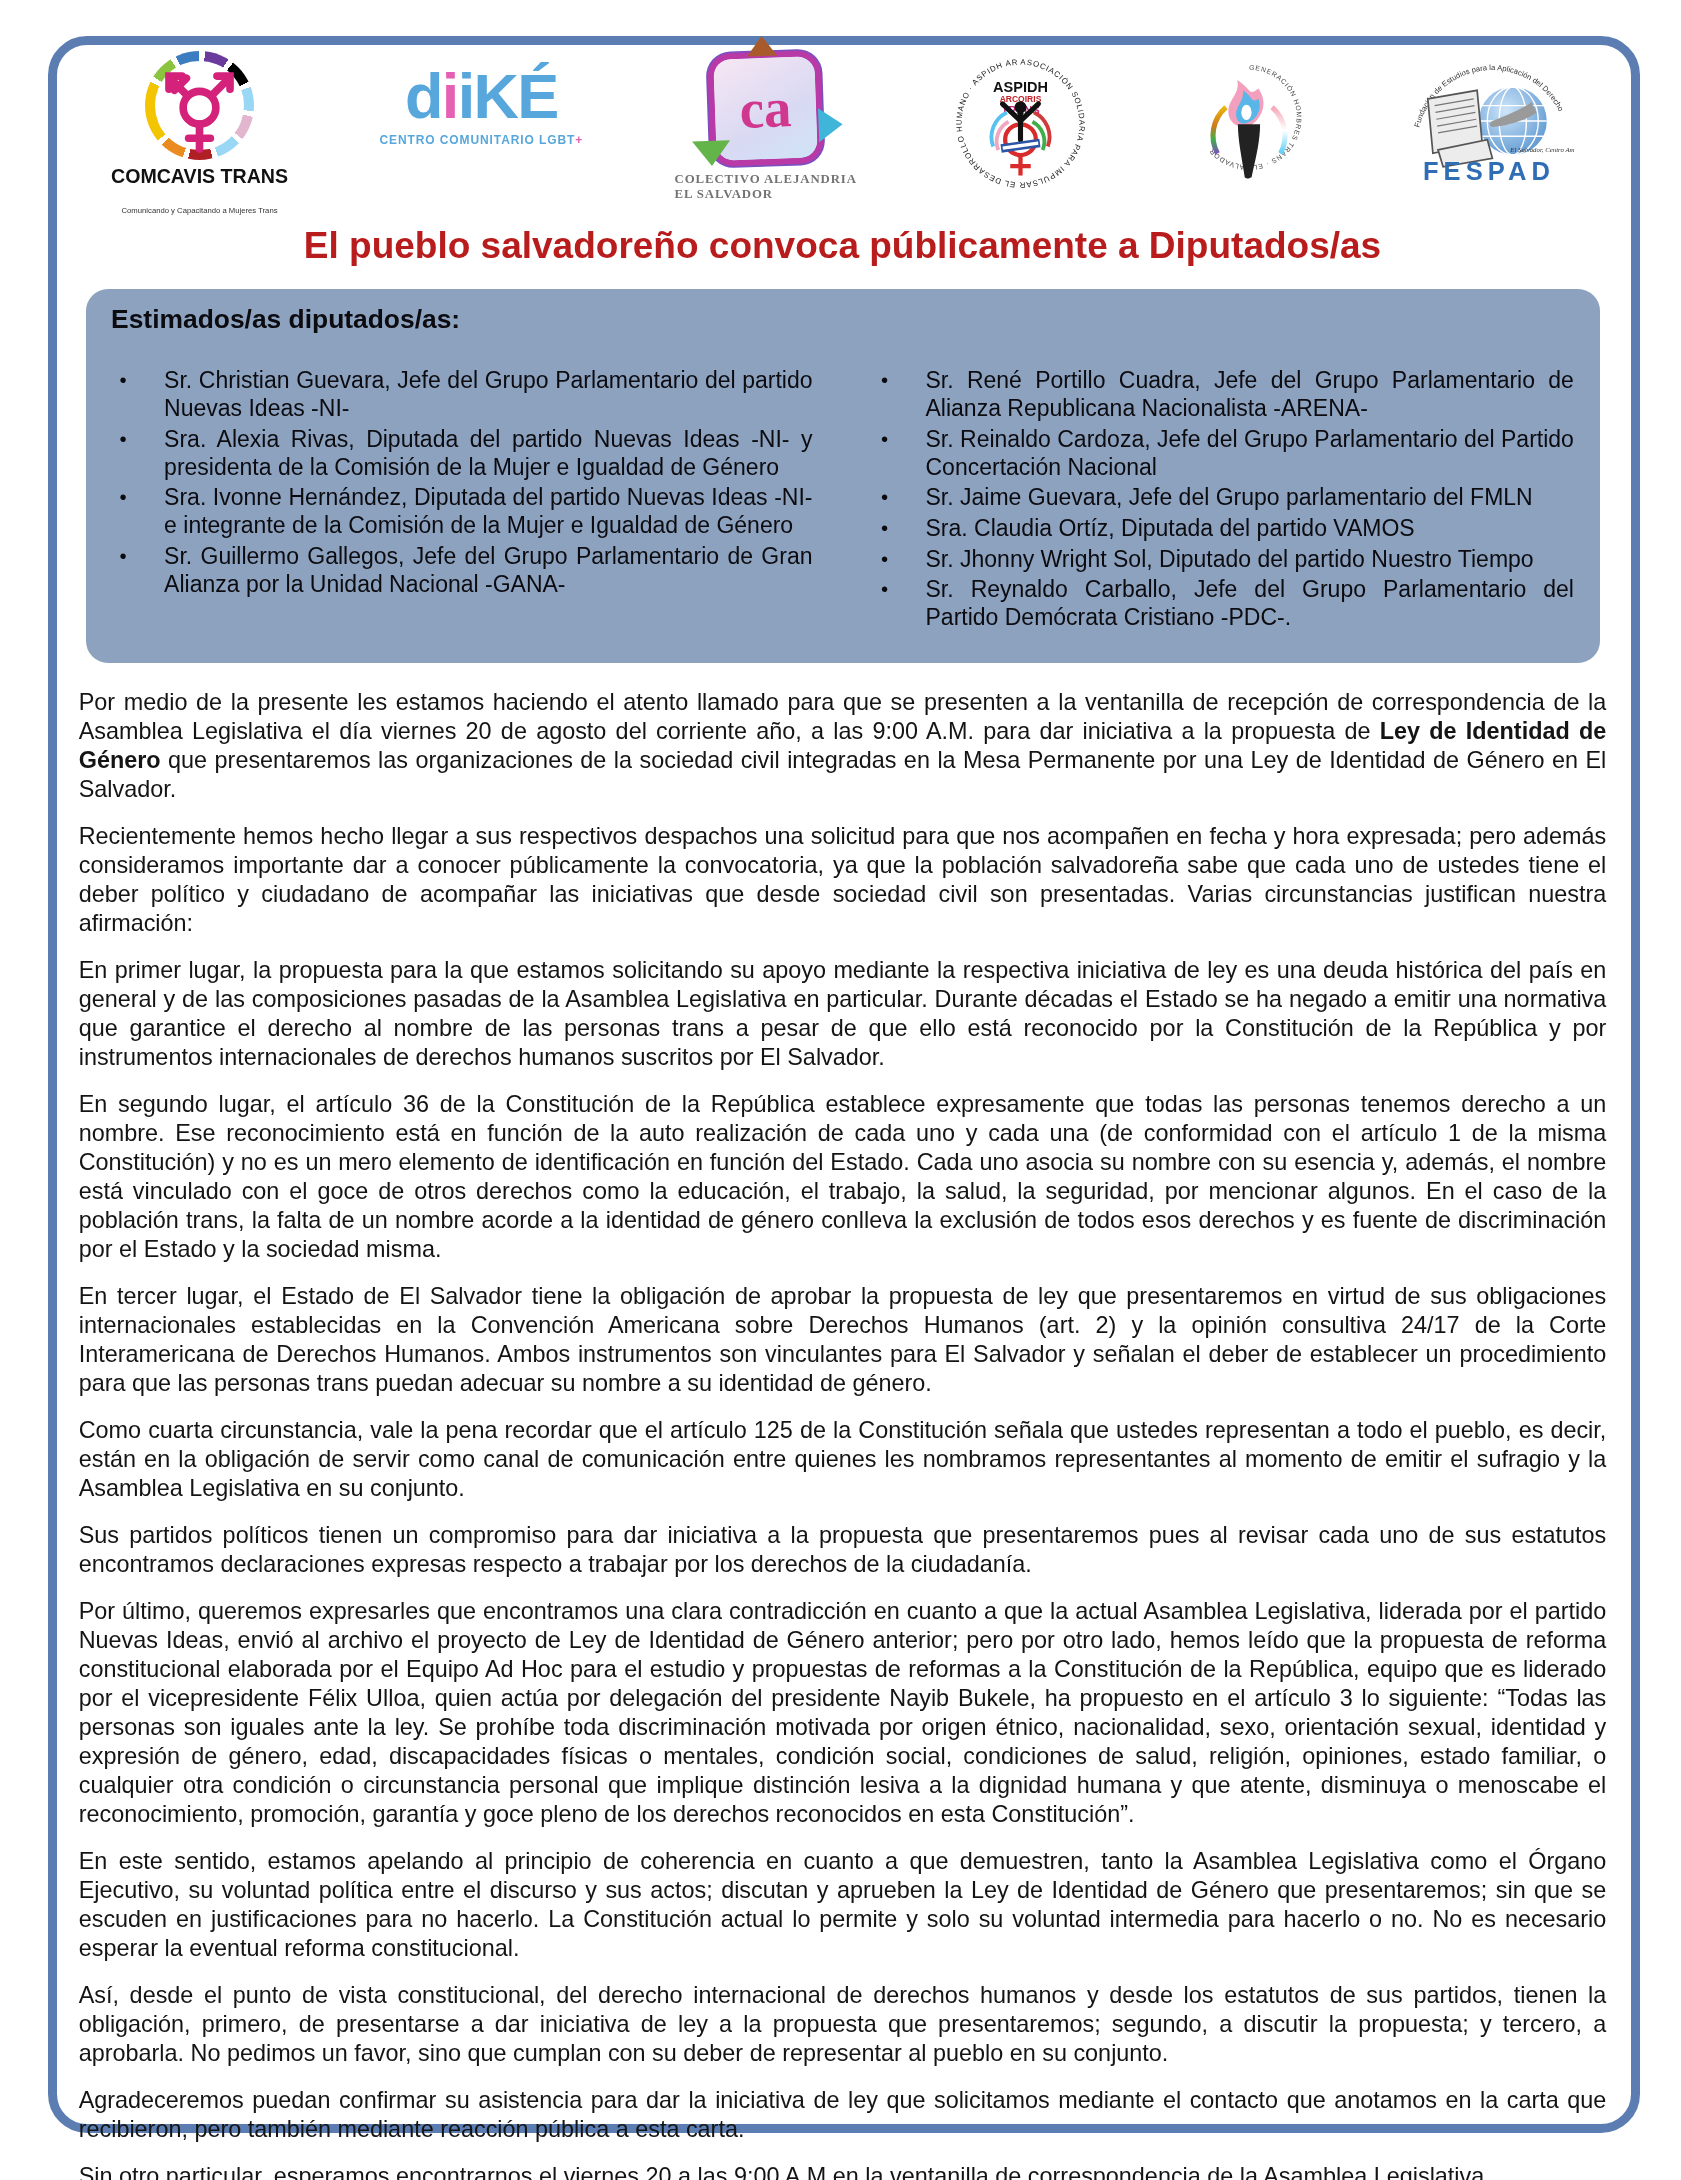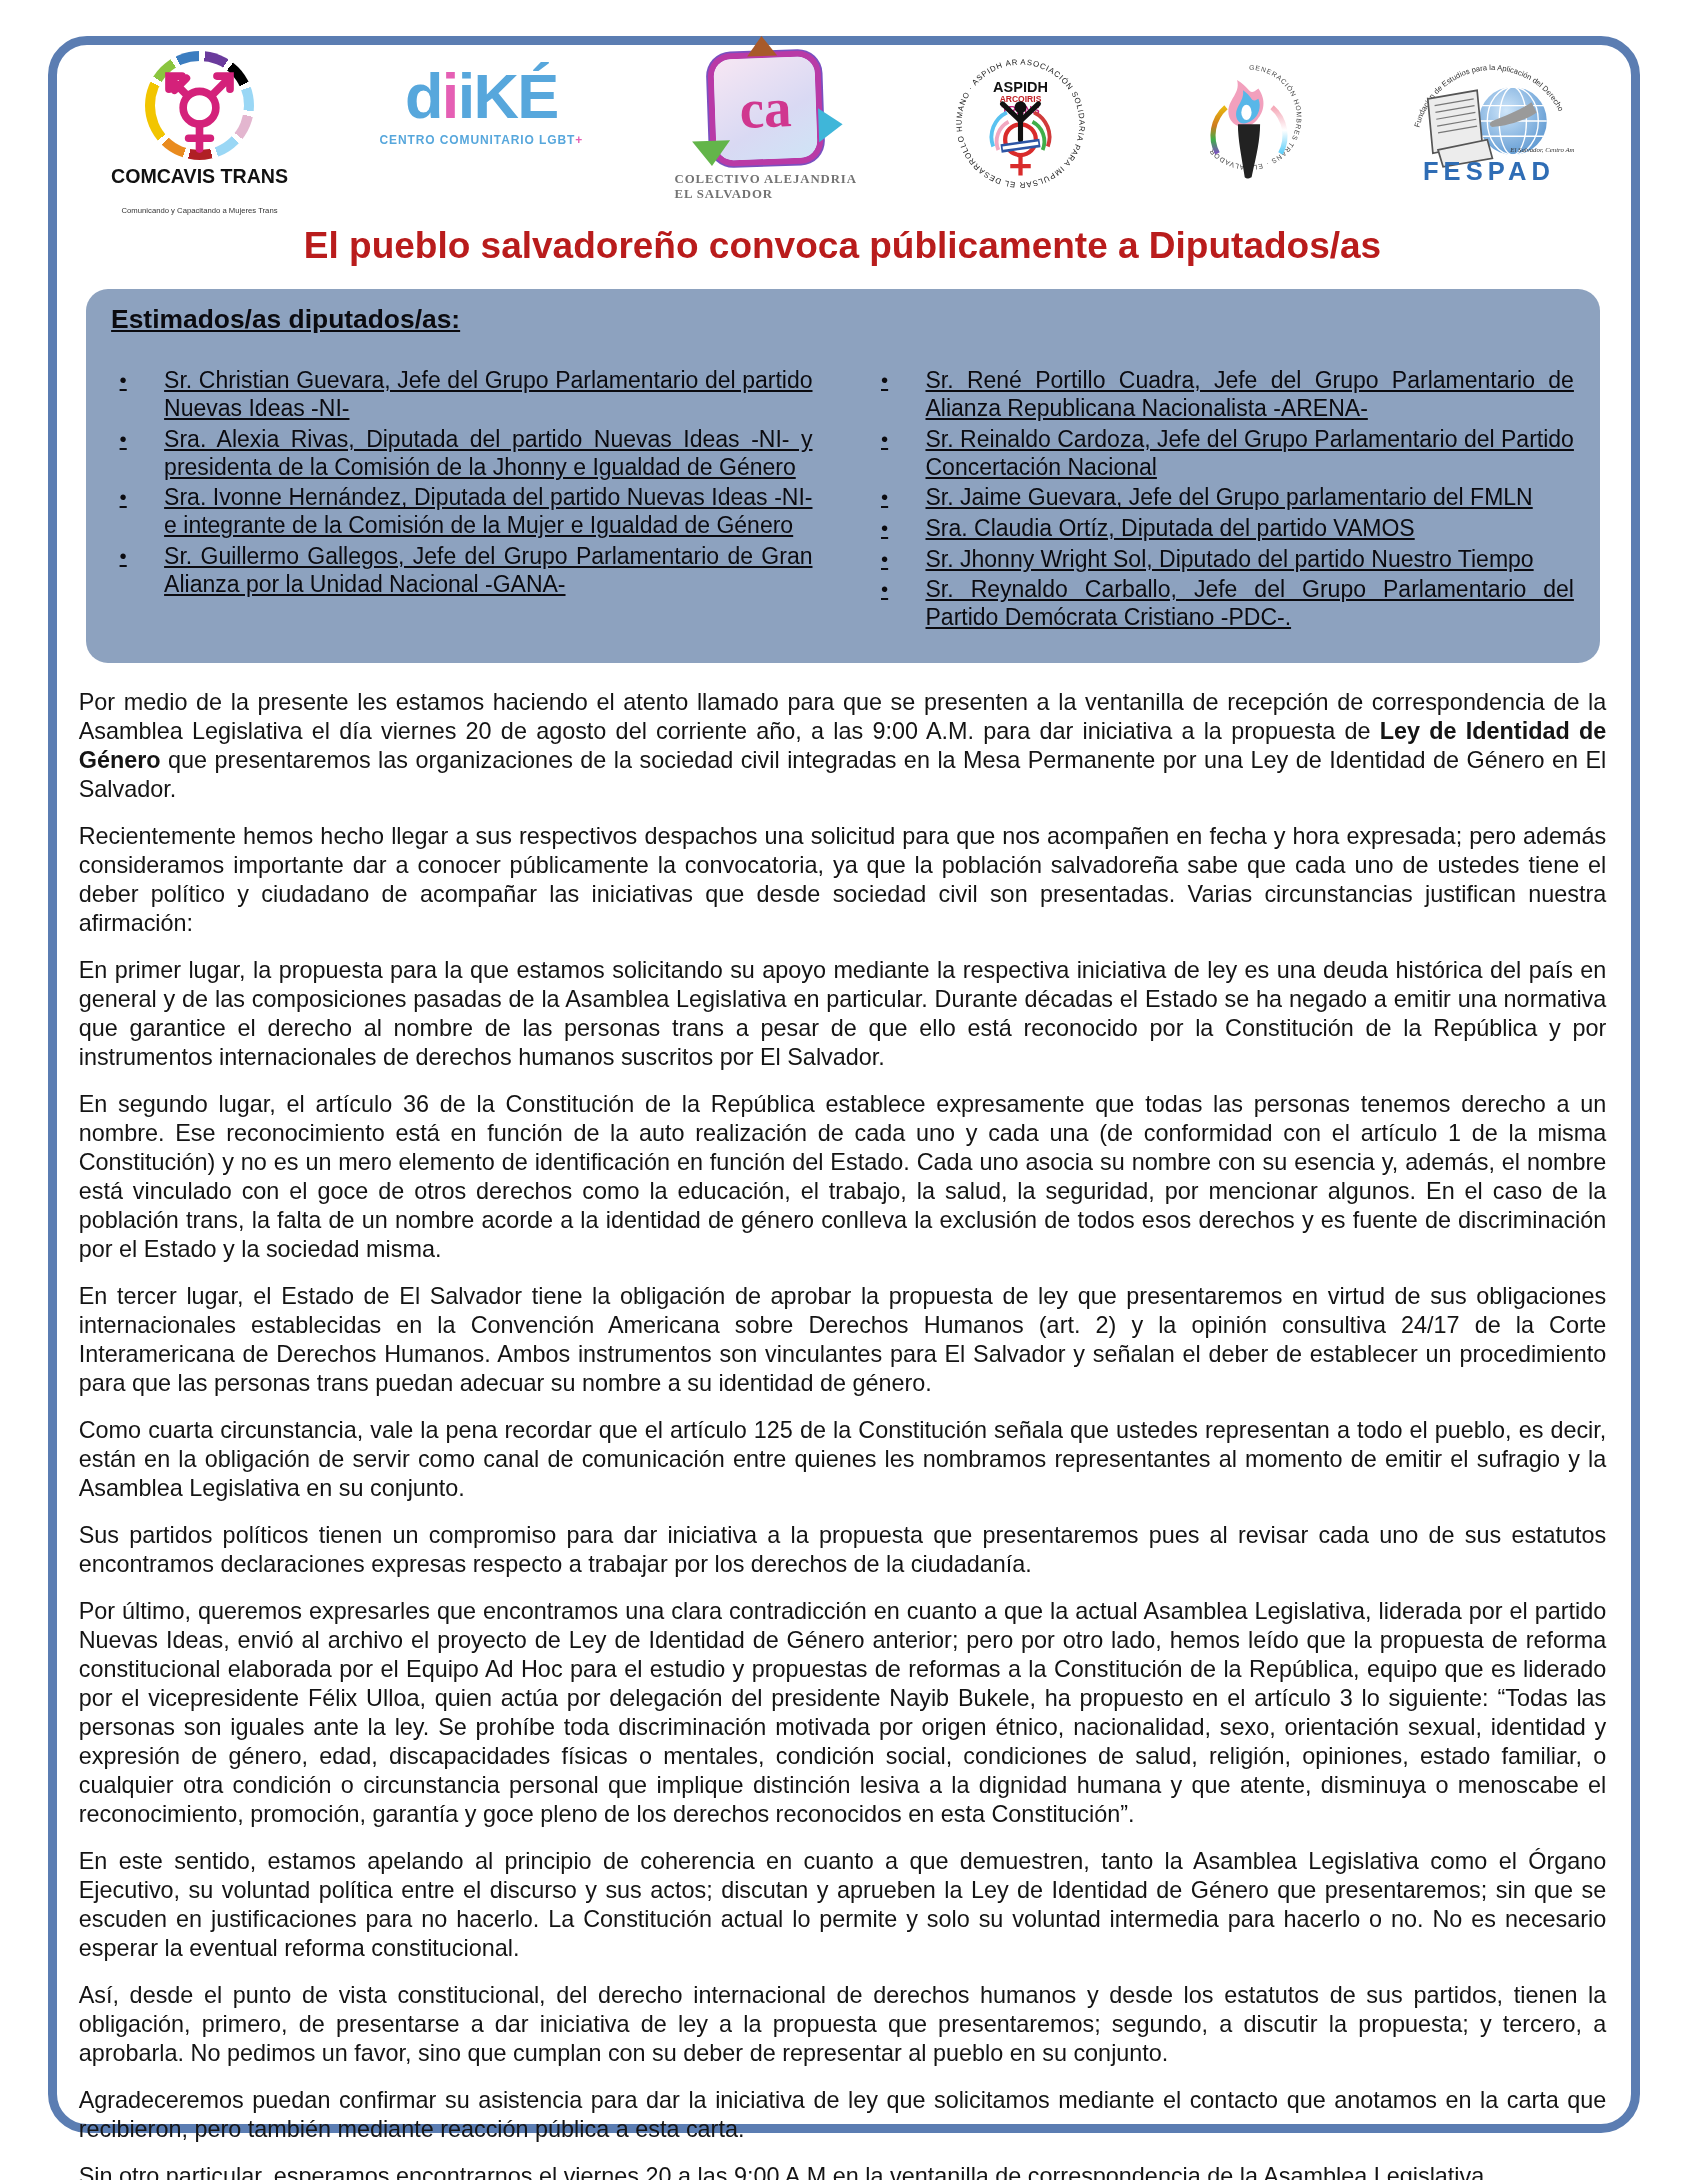--- a/index.html
+++ b/index.html
@@ -51,21 +51,21 @@
 
   
   .emblem{display:block;}
 
   
   .title{margin:12px 0 0 0;text-align:center;color:#b91c1c;font-size:37px;font-weight:bold;
          letter-spacing:0;}
 
   
   .box{margin:22px 8.5px 0 8.5px;background:#8da2bf;border-radius:22px;
-       padding:15.3px 25.6px 29px 25.6px;color:#0b0b10;text-decoration:underline;}
+       padding:15.3px 25.6px 29px 25.6px;color:#0b0b10;}
   .box-heading{font-size:26.4px;font-weight:bold;}
   .box-cols{display:flex;gap:60px;margin-top:31px;}
   .box-col{flex:1;margin:0;padding:0;list-style:none;}
   .box-col li{display:flex;font-size:23px;line-height:28px;margin-bottom:2.6px;}
   .blt{width:53px;flex:0 0 53px;padding-left:8.5px;box-sizing:border-box;font-size:20.4px;}
   .li-text{flex:1;text-align:justify;}
 
   
   .body-text{margin:25.6px 1.7px 0 1.7px;font-size:23.4px;line-height:29px;text-align:justify;color:#141414;}
   .body-text p{margin:0 0 18px 0;}
@@ -209,21 +209,21 @@
     <div class="box">
       <div class="box-heading">Estimados/as diputados/as:</div>
       <div class="box-cols">
         <ul class="box-col">
           <li>
               <span class="blt">•</span>
               <span class="li-text">Sr. Christian Guevara, Jefe del Grupo Parlamentario del partido Nuevas Ideas -NI-</span>
             </li>
           <li>
               <span class="blt">•</span>
-              <span class="li-text">Sra. Alexia Rivas, Diputada del partido Nuevas Ideas -NI- y presidenta de la Comisión de la Jhonny e Igualdad de Género</span>
+              <span class="li-text">Sra. Alexia Rivas, Diputada del partido Nuevas Ideas -NI- y presidenta de la Comisión de la Mujer e Igualdad de Género</span>
             </li>
           <li>
               <span class="blt">•</span>
               <span class="li-text">Sra. Ivonne Hernández, Diputada del partido Nuevas Ideas -NI- e integrante de la Comisión de la Mujer e Igualdad de Género</span>
             </li>
           <li>
               <span class="blt">•</span>
               <span class="li-text">Sr. Guillermo Gallegos, Jefe del Grupo Parlamentario de Gran Alianza por la Unidad Nacional -GANA-</span>
             </li>
         </ul>

